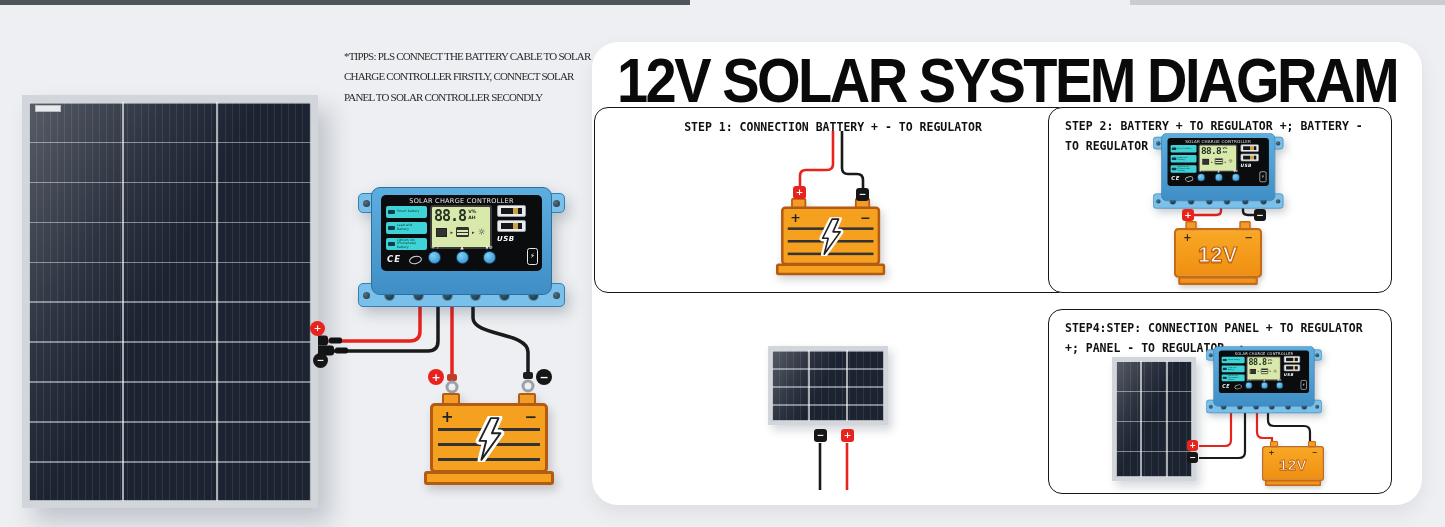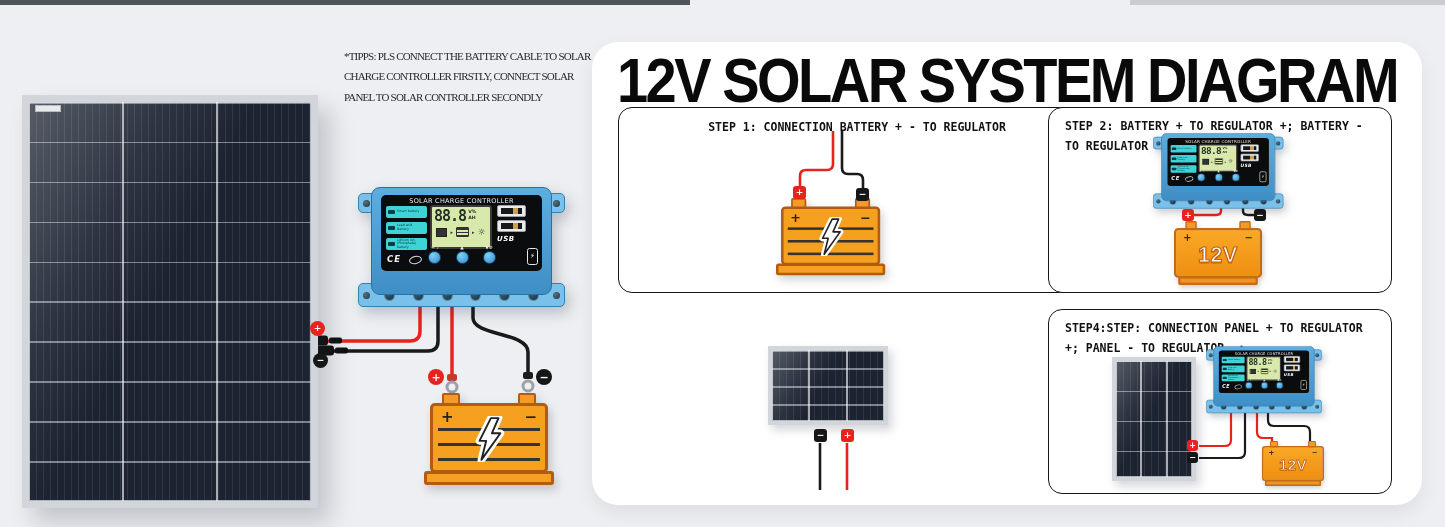--- a/index.html
+++ b/index.html
@@ -250,21 +250,21 @@
 
   <span class="badge red round" style="left:310px;top:321px;width:15px;height:15px;">+</span>
   <span class="badge blk round" style="left:313px;top:353px;width:15px;height:15px;">−</span>
   <span class="badge red round" style="left:428px;top:369px;width:16px;height:16px;font-size:11px;">+</span>
   <span class="badge blk round" style="left:536px;top:369px;width:16px;height:16px;font-size:11px;">−</span>
 
   <div class="card">
     <div class="card-title">12V SOLAR SYSTEM DIAGRAM</div>
   </div>
 
-  <div class="stepbox" style="left:618px;top:107px;width:478px;height:186px;">
+  <div class="stepbox" style="left:594px;top:107px;width:478px;height:186px;">
     <div class="steplabel lab-center">STEP 1: CONNECTION BATTERY + - TO REGULATOR</div>
   </div>
   <div class="stepbox" style="left:1048px;top:107px;width:344px;height:186px;">
     <div class="steplabel lab-left">STEP 2: BATTERY + TO REGULATOR +; BATTERY - TO REGULATOR -</div>
   </div>
   <div class="stepbox" style="left:1048px;top:309px;width:344px;height:185px;">
     <div class="steplabel lab-left">STEP4:STEP: CONNECTION PANEL + TO REGULATOR +; PANEL - TO REGULATOR -;</div>
   </div>
 
   <div class="slot" style="left:776px;top:198px;transform:scale(0.84);">

